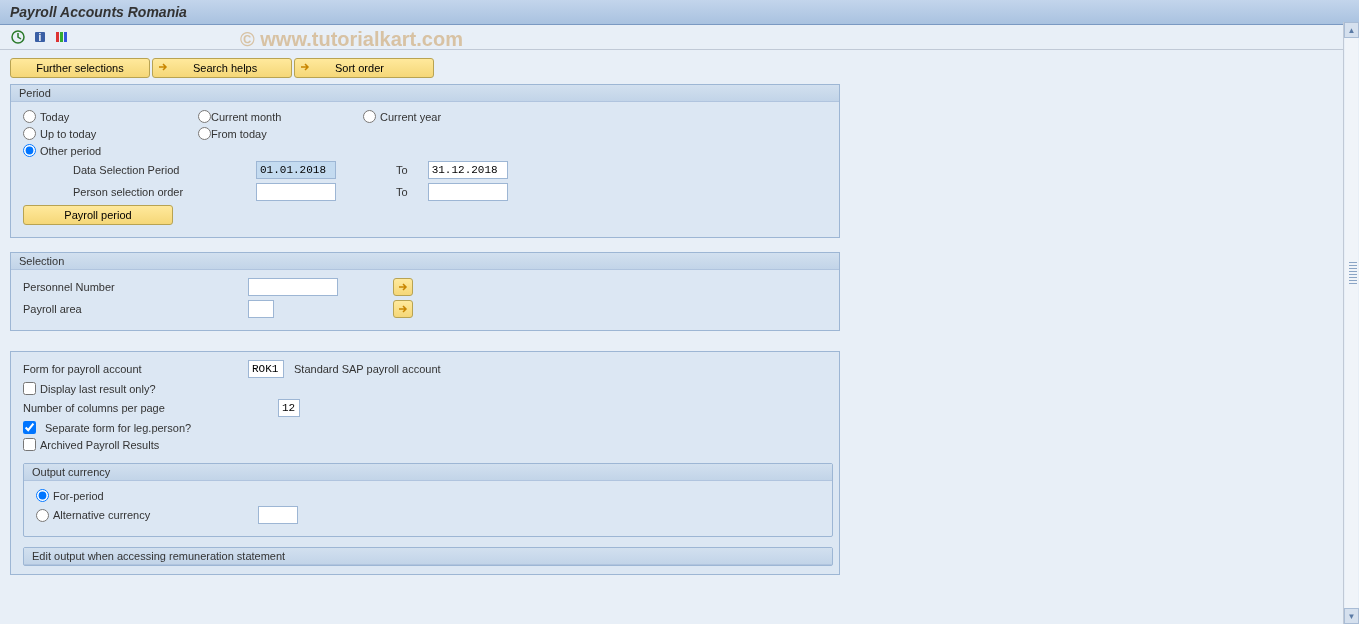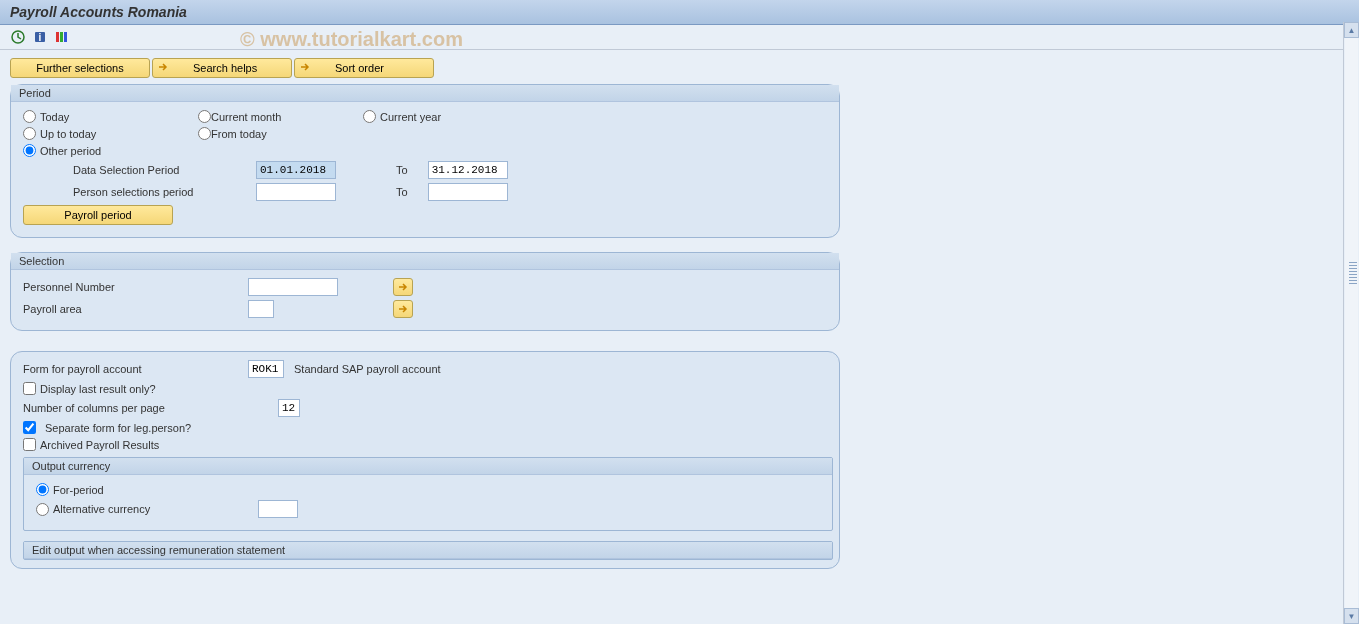--- a/index.html
+++ b/index.html
@@ -78,21 +78,21 @@
       gap: 24px;
       justify-content: flex-start;
     }
     .arrow-right-icon {
       width: 12px;
       height: 12px;
       display: inline-block;
     }
     .group-box {
       border: 1px solid #9db6d4;
-      border-radius: 12px;
+      border-radius: 0;
       margin-bottom: 14px;
       background: #dce7f3;
       width: 830px;
     }
     .group-header {
       background: linear-gradient(to bottom, #d2e0ef, #c2d4e8);
       padding: 2px 8px;
       font-size: 11px;
       border-bottom: 1px solid #b0c4de;
       color: #333;
@@ -139,21 +139,21 @@
       height: 18px;
       cursor: pointer;
       display: inline-flex;
       align-items: center;
       justify-content: center;
     }
     .inner-group {
       border: 1px solid #9db6d4;
       border-radius: 2px;
       background: #dce7f3;
-      margin-top: 6px;
+      margin-top: 12px;
       width: 810px;
     }
     .scroll-track {
       position: absolute;
       right: 0;
       top: 22px;
       bottom: 0;
       width: 16px;
       background: #e8eff7;
       border-left: 1px solid #c0c9d6;
@@ -272,21 +272,21 @@
           <span>Other period</span>
         </div>
       </div>
       <div class="field-row">
         <span class="field-label indent" style="width:215px">Data Selection Period</span>
         <input type="text" class="date-input date-highlight" value="01.01.2018" style="">
         <span class="to-label">To</span>
         <input type="text" class="date-input" value="31.12.2018" style="">
       </div>
       <div class="field-row">
-        <span class="field-label indent" style="width:215px">Person selections period</span>
+        <span class="field-label indent" style="width:215px">Person selection order</span>
         <input type="text" class="date-input" value="" style="">
         <span class="to-label">To</span>
         <input type="text" class="date-input" value="" style="">
       </div>
       <div class="field-row">
         <button class="sap-btn" style="min-width:150px">Payroll period</button>
       </div>
     </div>
   </div>
 

